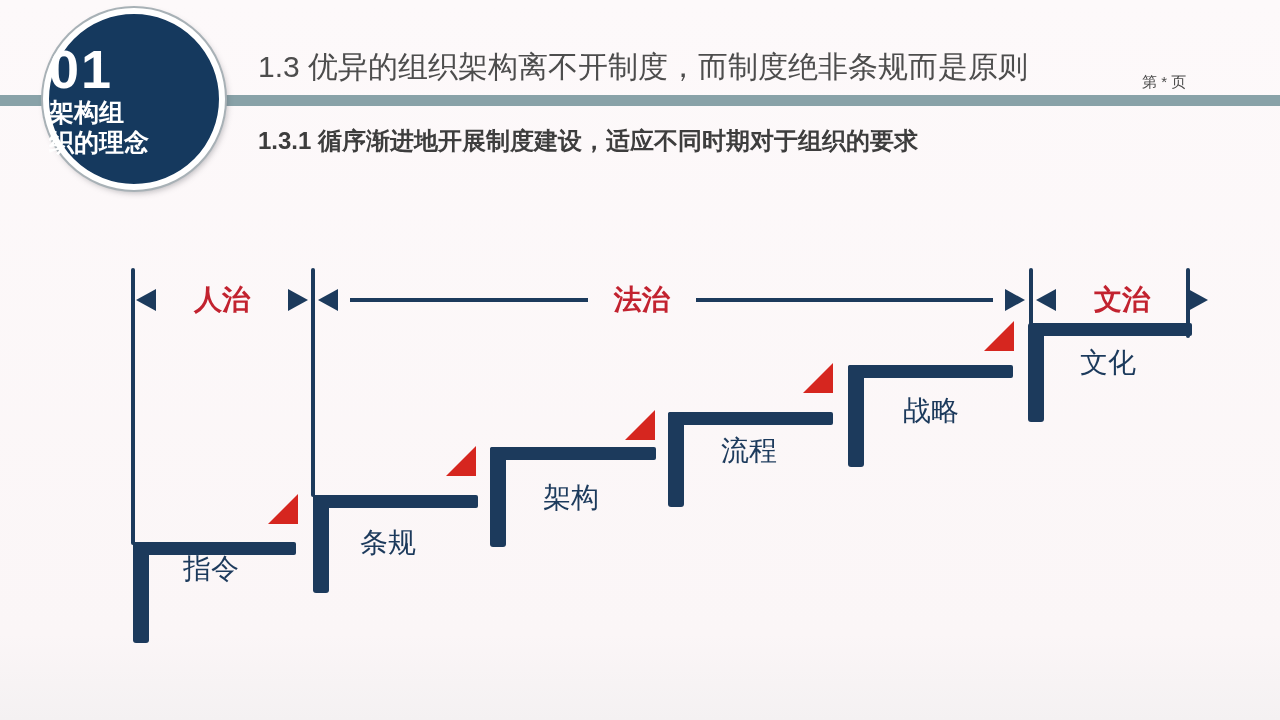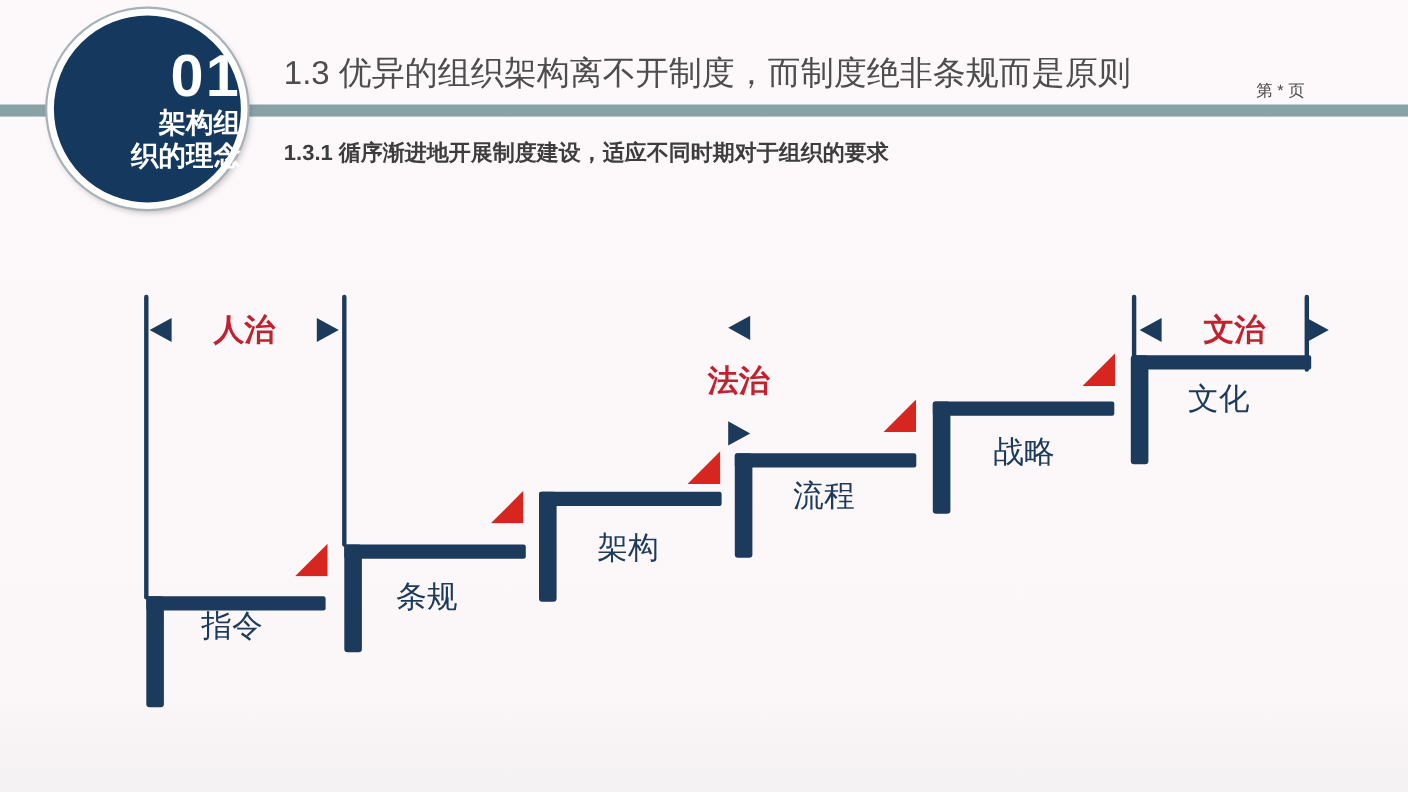--- a/index.html
+++ b/index.html
@@ -10,28 +10,28 @@
   html,body{width:1280px;height:720px;overflow:hidden;}
   body{font-family:"Liberation Sans","DejaVu Sans",sans-serif;}
   .slide{position:relative;width:1280px;height:720px;
          background:linear-gradient(180deg,#fdf9fa 0%,var(--bg) 88%,#f4f1f2 100%);}
 
   
   .divider{position:absolute;left:0;top:95px;width:1280px;height:11px;background:var(--divider);}
   .badge{position:absolute;left:43px;top:8px;width:182px;height:182px;border-radius:50%;
          background:var(--circle);border:6px solid #ffffff;
          box-shadow:0 0 0 2px #a8b1b6, 2px 3px 6px rgba(60,60,70,.35);
-         display:flex;flex-direction:column;align-items:flex-end;justify-content:center;
+         display:flex;flex-direction:column;align-items:flex-start;justify-content:center;
          color:#fff;text-align:center;}
   .badge-num{font-size:54px;font-weight:bold;line-height:56px;letter-spacing:2px;}
   .badge-line{font-size:25px;font-weight:bold;line-height:30px;}
   .title{position:absolute;left:258px;top:47px;width:860px;font-size:30px;line-height:40px;
          color:var(--title);white-space:nowrap;}
   .page-num{position:absolute;left:1142px;top:73px;font-size:15px;color:#4a4a4a;white-space:nowrap;}
-  .subtitle{position:absolute;left:258px;top:125px;width:900px;font-size:20px;font-weight:bold;
+  .subtitle{position:absolute;left:258px;top:125px;width:900px;font-size:24px;font-weight:bold;
             color:var(--subtitle);white-space:nowrap;}
 
   
   .diagram{position:absolute;left:0;top:0;width:1280px;height:720px;}
   .tick{position:absolute;width:4px;background:var(--navy);border-radius:2px;}
   .bar{position:absolute;height:13px;background:var(--navy);border-radius:2px;}
   .riser{position:absolute;width:16px;background:var(--navy);border-radius:3px;}
   .step-label{position:absolute;font-size:28px;color:var(--navy);white-space:nowrap;}
   .tri{position:absolute;width:30px;height:30px;background:var(--tri);
        clip-path:polygon(0% 100%,100% 100%,100% 0%);}
@@ -67,21 +67,21 @@
     <div class="tick" style="left:1029px;top:268px;height:58px;"></div>
     <div class="tick" style="left:1186px;top:268px;height:70px;"></div>
 
     <div class="arrow" style="left:136px;top:287px;width:170px;">
       <span class="head l"></span>
       <span class="seg"></span>
       <span class="lbl">人治</span>
       <span class="seg"></span>
       <span class="head r"></span>
     </div>
-    <div class="arrow" style="left:318px;top:287px;width:707px;flex-direction:column;">
+    <div class="arrow" style="left:318px;top:287px;width:707px;">
       <span class="head l"></span>
       <span class="seg f4"></span>
       <span class="lbl">法治</span>
       <span class="seg f5"></span>
       <span class="head r"></span>
     </div>
     <div class="arrow" style="left:1036px;top:287px;width:150px;">
       <span class="head l"></span>
       <span class="seg"></span>
       <span class="lbl">文治</span>

